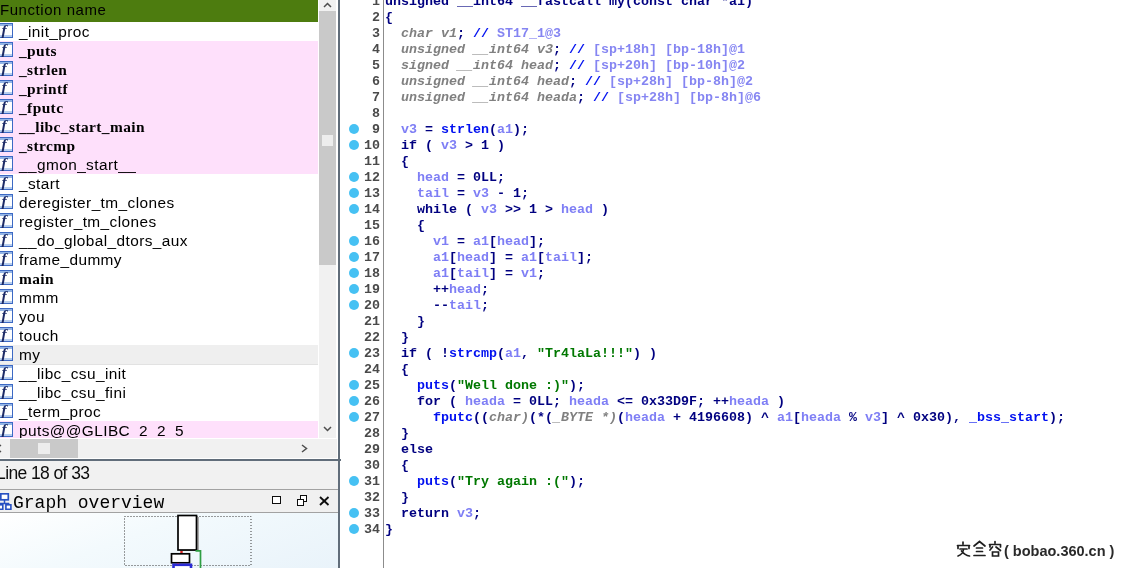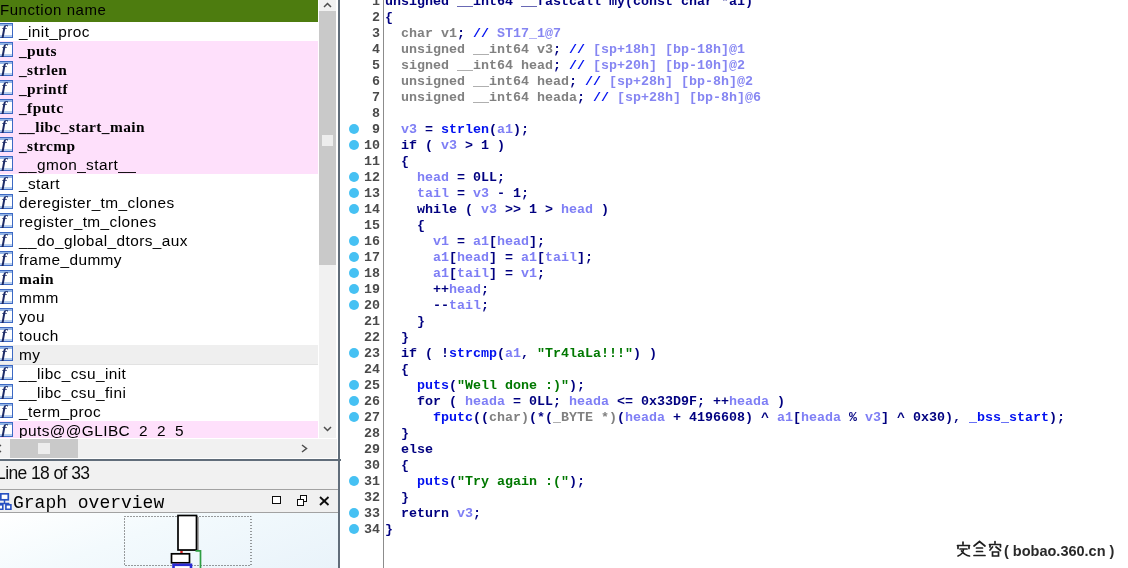--- a/index.html
+++ b/index.html
@@ -41,21 +41,21 @@
 
 #lnum{position:absolute;left:340px;top:-6px;width:40px;text-align:right;
       font-family:"Liberation Mono",monospace;font-weight:bold;font-size:13.33px;
       line-height:16px;color:#4a4a4a;white-space:pre;margin:0;}
 #gutline{position:absolute;left:383px;top:0;width:1px;height:568px;background:#8c8c8c;}
 #code{position:absolute;left:385px;top:-6px;font-family:"Liberation Mono",monospace;
       font-weight:bold;font-size:13.33px;line-height:16px;color:#000080;white-space:pre;margin:0;}
 #code .c{color:#0010f0;}
 #code .v{color:#7e7ef5;}
 #code .m{color:#8585f2;}
-#code .g{color:#808080;}
+#code .g{color:#808080;font-style:italic;}
 #code .s{color:#007800;}
 .dot{position:absolute;left:349px;width:10px;height:10px;border-radius:50%;background:#46c1f3;}
 #wm{position:absolute;left:956px;top:539px;}
 </style>
 </head>
 <body>
 
 <div id="rows">
 <div id="fhead">
       <span>Function name</span>
@@ -280,21 +280,21 @@
 28
 29
 30
 31
 32
 33
 34</pre>
 <div id="gutline"></div>
 <pre id="code">unsigned __int64 __fastcall my(const char *a1)
 {
-  <span class="g">char v1</span>; <span class="c">//</span> <span class="m">ST17_1@7</span>
+  <span class="g">char v1</span>; <span class="c">//</span> <span class="m">ST17_1@3</span>
   <span class="g">unsigned __int64 v3</span>; <span class="c">//</span> <span class="m">[sp+18h] [bp-18h]@1</span>
   <span class="g">signed __int64 head</span>; <span class="c">//</span> <span class="m">[sp+20h] [bp-10h]@2</span>
   <span class="g">unsigned __int64 head</span>; <span class="c">//</span> <span class="m">[sp+28h] [bp-8h]@2</span>
   <span class="g">unsigned __int64 heada</span>; <span class="c">//</span> <span class="m">[sp+28h] [bp-8h]@6</span>
 
   <span class="v">v3</span> = <span class="c">strlen</span>(<span class="v">a1</span>);
   if ( <span class="v">v3</span> &gt; 1 )
   {
     <span class="v">head</span> = 0LL;
     <span class="v">tail</span> = <span class="v">v3</span> - 1;

